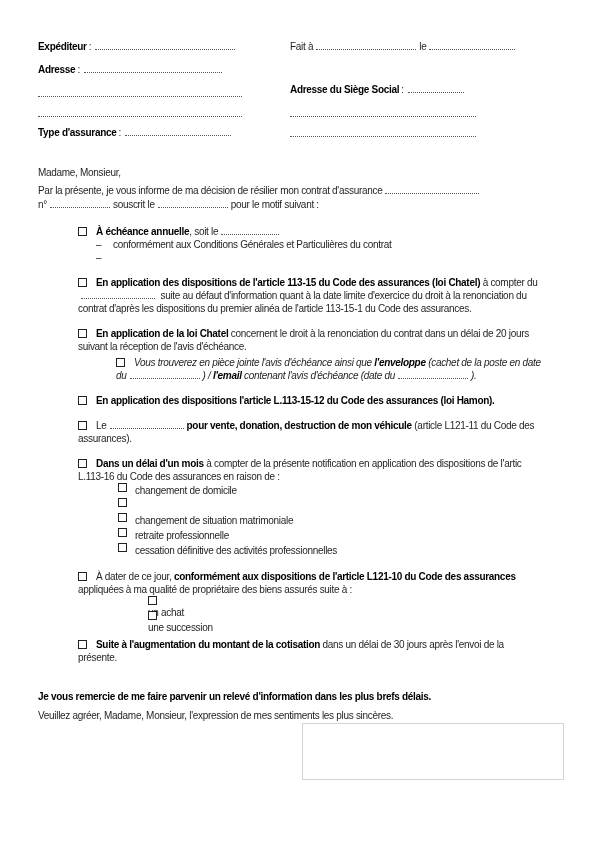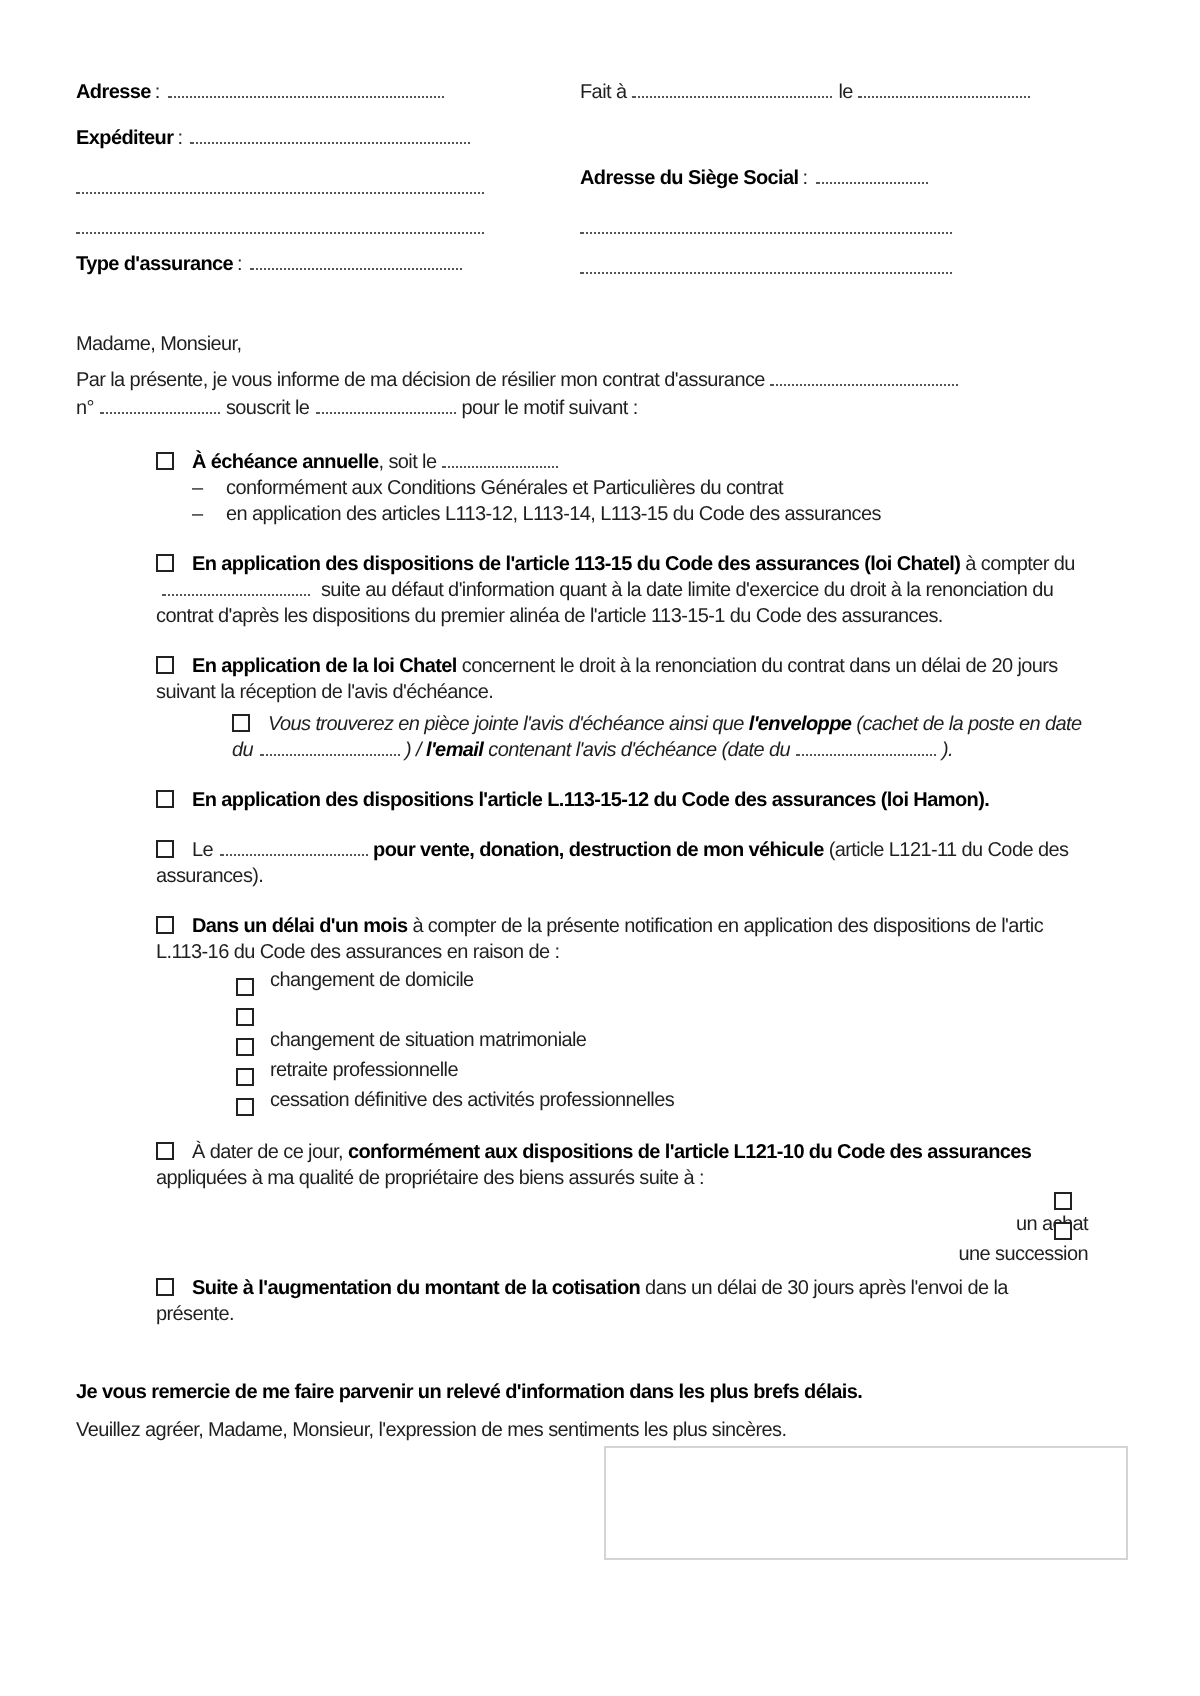--- a/index.html
+++ b/index.html
@@ -29,42 +29,42 @@
   .cb { display:inline-block; width:9px; height:9px; border:1px solid #222; background:#fff; margin-right:9px; vertical-align:-1px; flex:none; }
 
   .salutation { margin-top:17px; line-height:13px; }
   .intro { margin-top:5px; line-height:13.5px; }
 
   .options { margin-top:14px; margin-left:40px; width:466px; }
   .opt { margin-bottom:12px; }
   .opt p { line-height:13px; }
   .dash-item { margin-left:18px; line-height:13px; display:flex; }
   .dash { width:17px; flex:none; }
-  .ci { display:flex; align-items:flex-end; height:15px; margin-left:40px; line-height:15px; }
+  .ci { display:flex; align-items:flex-start; height:15px; margin-left:40px; line-height:15px; }
   .ci .cb { margin-right:8px; }
   .ci-deep { margin-left:70px;flex-direction:column; }
   .sub-p { margin-left:38px; margin-top:3px; line-height:13px;font-style:italic; }
 
   .closing-bold { margin-top:26px; font-weight:bold; color:#000; line-height:13px; }
   .closing-reg { margin-top:6px; line-height:13px; }
 
   .sigbox { position:absolute; left:302px; top:723px; width:262px; height:57px; border:1px solid #d4d4d4; background:#fff; }
 </style>
 </head>
 <body>
 
 <div class="page">
 
   <div class="header">
     <div class="col-left">
       <div class="row">
-        <span class="b">Adresse</span><span class="colon">:</span><span class="dl" style="width:138px"></span>
+        <span class="b">Expéditeur</span><span class="colon">:</span><span class="dl" style="width:140px"></span>
       </div>
       <div class="row">
-        <span class="b">Expéditeur</span><span class="colon">:</span><span class="dl" style="width:140px"></span>
+        <span class="b">Adresse</span><span class="colon">:</span><span class="dl" style="width:138px"></span>
       </div>
       <div class="dotrow" style="width:204px"></div>
       <div class="dotrow" style="width:204px"></div>
       <div class="row">
         <span class="b">Type d'assurance</span><span class="colon">:</span><span class="dl" style="width:106px"></span>
       </div>
     </div>
 
     <div class="col-right">
       <div class="row" style="margin-bottom:30px">
@@ -90,21 +90,20 @@
     <div class="opt">
       <p>
         <span class="cb"></span><span class="b">À échéance annuelle</span><span>, soit le</span><span class="dl" style="width:58px"></span>
       </p>
       <div class="dash-item">
         <span class="dash">–</span>
           <span>conformément aux Conditions Générales et Particulières du contrat</span>
       </div>
       <div class="dash-item">
         <span class="dash">–</span>
-          <span>en application des articles L113-12, L113-14, L113-15 du Code des assurances</span>
       </div>
     </div>
 
     <div class="opt">
       <p>
         <span class="cb"></span><span class="b">En application des dispositions de l'article 113-15 du Code des assurances (loi Chatel)</span><span> à compter du</span><span class="dl" style="width:74px"></span><span> suite au défaut d'information quant à la date limite d'exercice du droit à la renonciation du contrat d'après les dispositions du premier alinéa de l'article 113-15-1 du Code des assurances.</span>
       </p>
     </div>
 
     <div class="opt">

